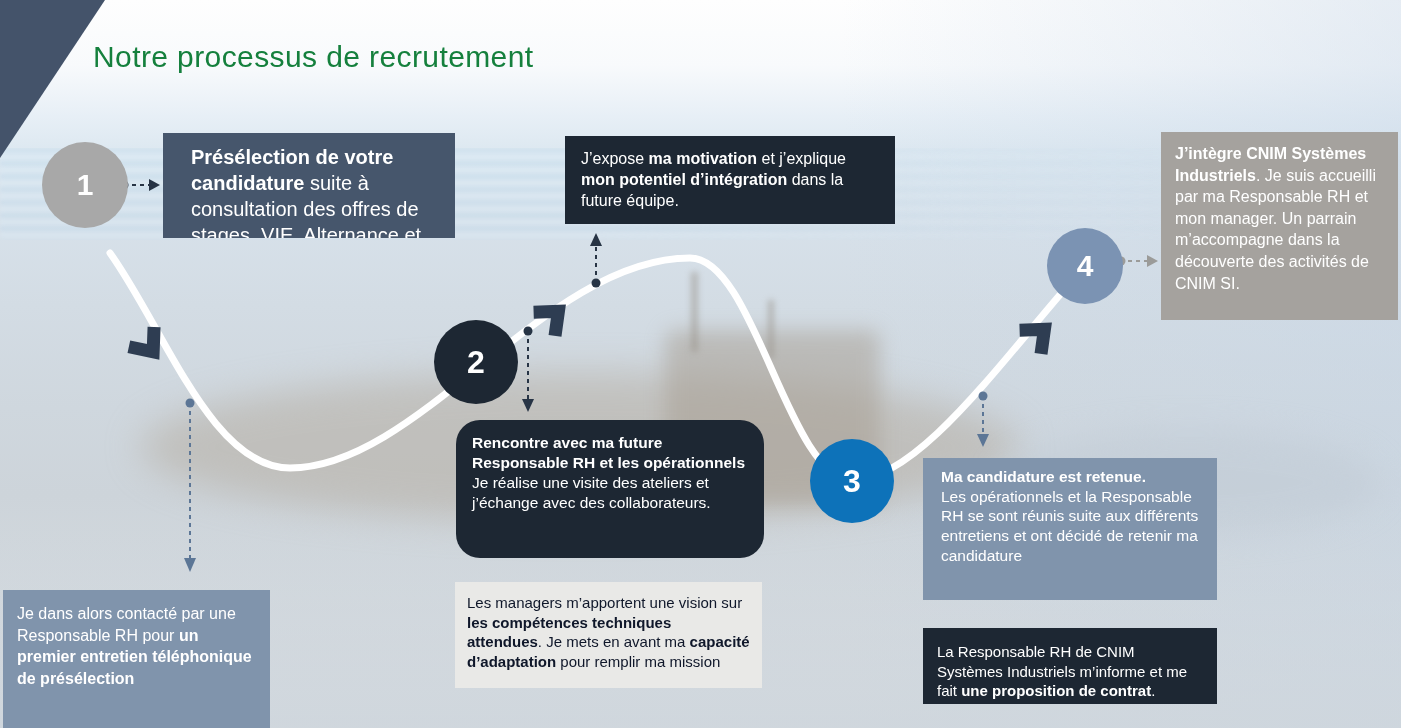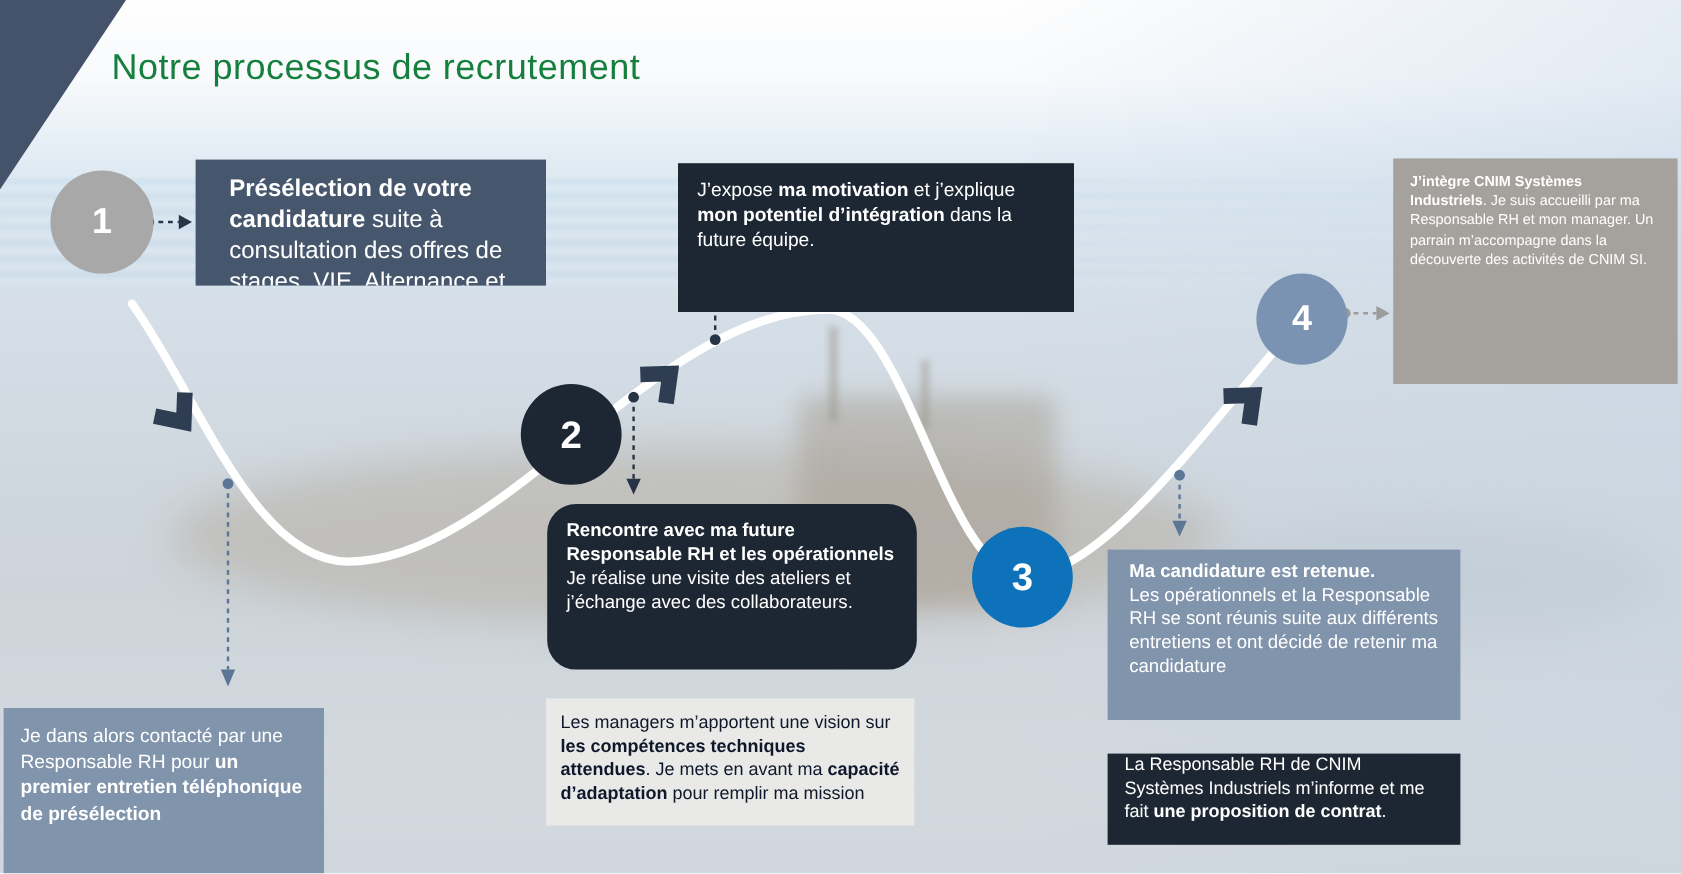--- a/index.html
+++ b/index.html
@@ -41,26 +41,26 @@
     color:#ffffff;font-weight:bold;font-size:32px;}
   .step-1{left:42px;top:142px;width:86px;height:86px;background:#a8a8a8;font-size:30px;}
   .step-2{left:434px;top:320px;width:84px;height:84px;background:#1d2733;}
   .step-3{left:810px;top:439px;width:84px;height:84px;background:#0d72b9;}
   .step-4{left:1047px;top:228px;width:76px;height:76px;background:#7b93b3;font-size:30px;}
 
   
   .tbox{position:absolute;box-sizing:border-box;color:#ffffff;line-height:1.3;white-space:pre-line;overflow:hidden;}
   .tbox b{font-weight:bold;}
   .box-preselection{left:163px;top:133px;width:292px;height:105px;background:#46566c;padding:11px 28px;font-size:20px;}
-  .box-motivation{left:565px;top:136px;width:330px;height:124px;background:#1d2733;padding:13px 16px;font-size:16px;}
-  .box-integration{left:1161px;top:132px;width:237px;height:188px;background:#a5a29e;padding:11px 14px;font-size:12px;line-height:1.35;}
+  .box-motivation{left:565px;top:136px;width:330px;height:88px;background:#1d2733;padding:13px 16px;font-size:16px;}
+  .box-integration{left:1161px;top:132px;width:237px;height:188px;background:#a5a29e;padding:11px 14px;font-size:16px;line-height:1.35;}
   .box-rencontre{left:456px;top:420px;width:308px;height:138px;background:#1d2733;padding:13px 16px;font-size:15.5px;border-radius:24px;}
   .box-managers{left:455px;top:582px;width:307px;height:106px;background:#e9e9e7;color:#0f172a;padding:11px 12px;font-size:15px;}
   .box-retenue{left:923px;top:458px;width:294px;height:142px;background:#8094ac;padding:9px 18px;font-size:15.5px;line-height:1.27;}
-  .box-proposition{left:923px;top:628px;width:294px;height:76px;background:#1d2733;padding:0 14px;font-size:15px;}
+  .box-proposition{left:923px;top:628px;width:294px;height:76px;background:#1d2733;padding:14px 14px;font-size:15px;}
   .box-telephone{left:3px;top:590px;width:267px;height:138px;background:#8094ac;padding:13px 14px;font-size:16px;line-height:1.35;}
 </style>
 </head>
 <body>
 
 <div class="canvas">
 
   <div class="bg-base"></div>
   <div class="bg-right-tint"></div>
   <div class="sea-band"></div>

